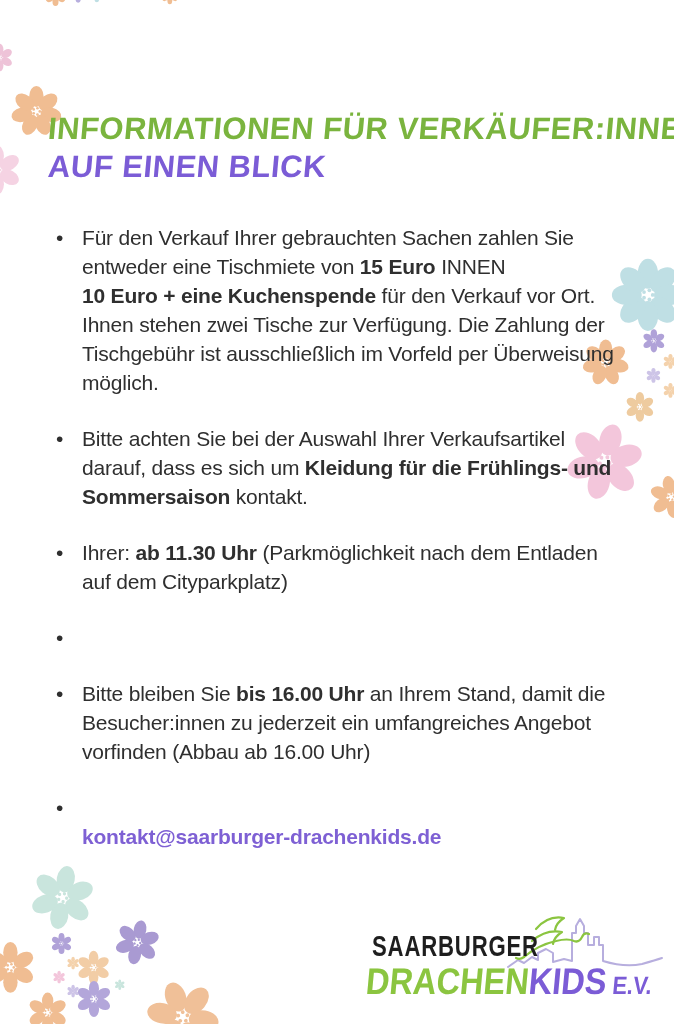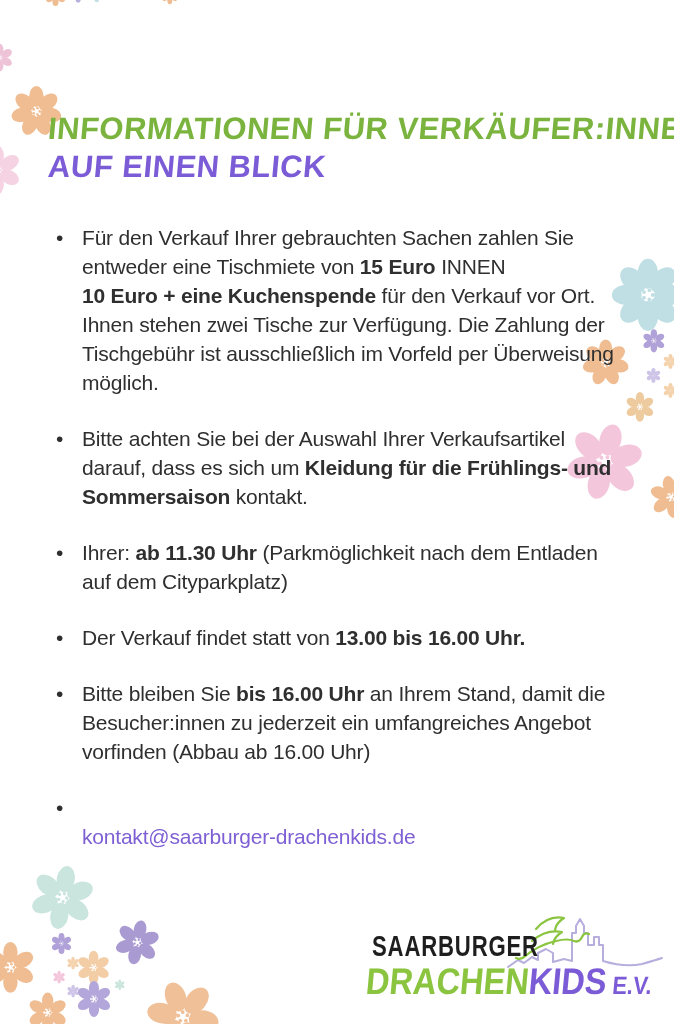--- a/index.html
+++ b/index.html
@@ -20,21 +20,21 @@
   #bullet-list {
     position:absolute; left:56px; top:223px; width:572px; z-index:2;
     list-style:none; margin:0; padding:0;
   }
   #bullet-list li {
     display:flex; align-items:flex-start; margin-bottom:27px;
     color:var(--body-text); font-size:21px; line-height:29px; letter-spacing:-0.2px;
   }
   #bullet-list .dot { flex:none; width:26px; font-size:21px; }
   #bullet-list .b { font-weight:bold; }
-  #bullet-list .email { color:var(--email-purple); font-weight:normal; cursor:pointer; }
+  #bullet-list .email { color:var(--email-purple); font-weight:bold; cursor:pointer; }
   
   .logo { position:absolute; left:356px; top:903px; width:308px; height:112px; z-index:2; }
   .logo-art { position:absolute; left:150px; top:4px; }
   .logo-top {
     position:absolute; left:16px; top:26px; font-size:27px; font-weight:bold;
     color:var(--logo-black); letter-spacing:1px; transform:scale(0.82,1.12);
     transform-origin:left top; white-space:nowrap;
   }
   .logo-name {
     position:absolute; left:12px; top:58px; font-size:37px; font-weight:bold;
@@ -489,21 +489,20 @@
       <li>
         <span class="dot">•</span>
         <span class="txt"><span>Bitte achten Sie bei der Auswahl Ihrer Verkaufsartikel darauf, dass es sich um </span><span class="b">Kleidung für die Frühlings- und Sommersaison</span><span> kontakt.</span></span>
       </li>
       <li>
         <span class="dot">•</span>
         <span class="txt"><span>Ihrer: </span><span class="b">ab 11.30 Uhr</span><span> (Parkmöglichkeit nach dem Entladen auf dem Cityparkplatz)</span></span>
       </li>
       <li>
         <span class="dot">•</span>
-        <span class="txt"><span>Der Verkauf findet statt von </span><span class="b">13.00 bis 16.00 Uhr.</span></span>
       </li>
       <li>
         <span class="dot">•</span>
         <span class="txt"><span>Bitte bleiben Sie </span><span class="b">bis 16.00 Uhr</span><span> an Ihrem Stand, damit die Besucher:innen zu jederzeit ein umfangreiches Angebot vorfinden (Abbau ab 16.00 Uhr)</span></span>
       </li>
       <li>
         <span class="dot">•</span>
         <span class="txt"><br><span class="b email">kontakt@saarburger-drachenkids.de</span></span>
       </li>
     </ul>

